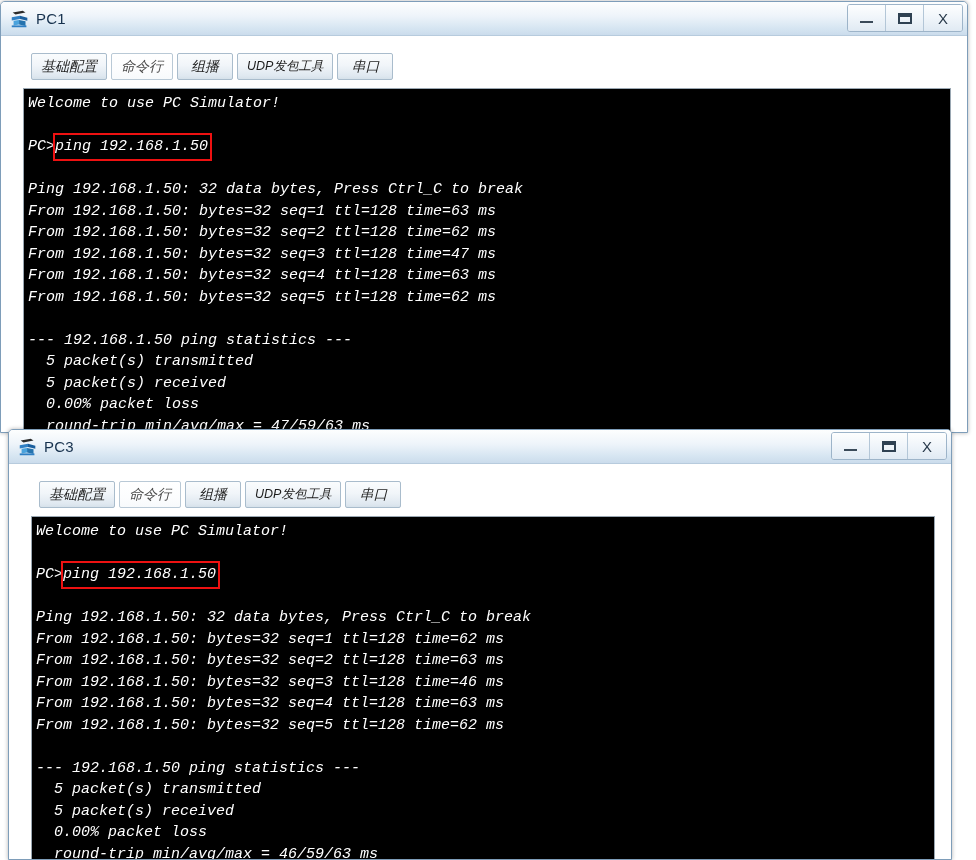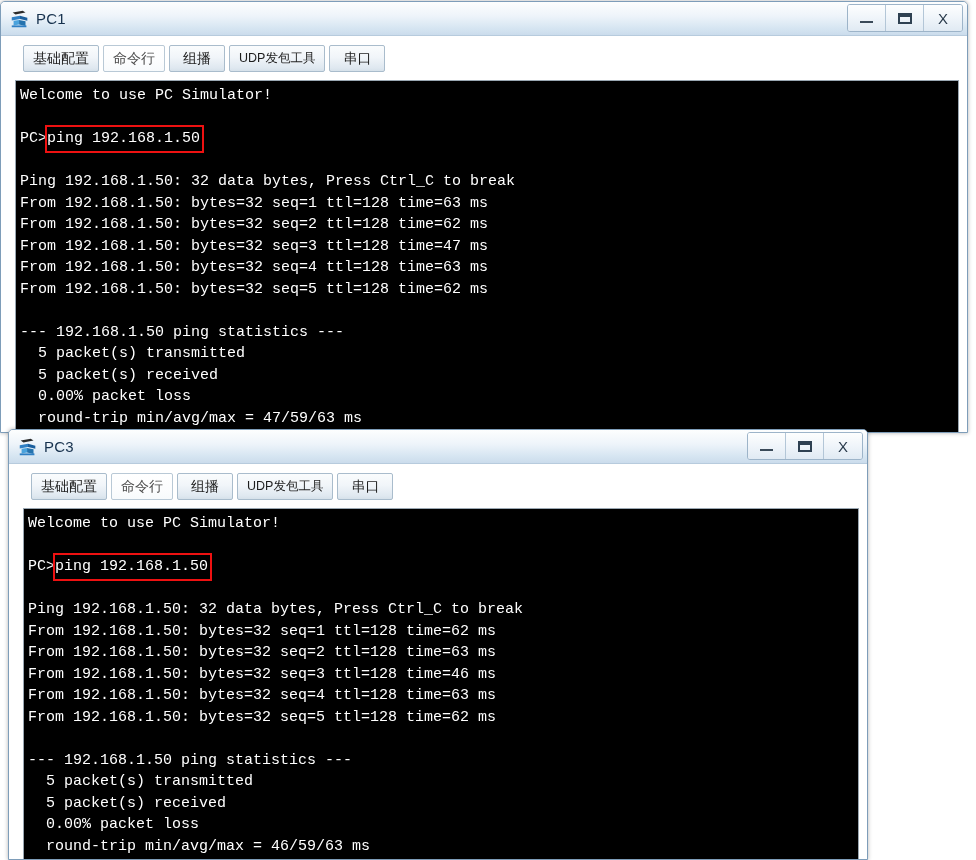--- a/index.html
+++ b/index.html
@@ -99,21 +99,22 @@
     height: 11px;
     border: 2px solid #2f4152;
     border-top-width: 4px;
     box-sizing: border-box;
   }
 
   
   .client {
     position: relative;
     background: #ffffff;
-    padding: 0;
+    padding: 8px;
+    font-style: italic;
   }
 
   .tabstrip {
     display: flex;
     align-items: flex-end;
     height: 36px;
     padding-left: 22px;
     background: #ffffff;
     box-sizing: border-box;
   }
@@ -238,21 +239,21 @@
       </div>
 
       <div class="terminal-wrap" style="height:352px;">
         <div class="terminal" id="term-pc1" style="height:352px;"><div class="tline">Welcome to use PC Simulator!</div><div class="tline blank">&nbsp;</div><div class="tline">PC&gt;ping 192.168.1.50</div><div class="tline blank">&nbsp;</div><div class="tline">Ping 192.168.1.50: 32 data bytes, Press Ctrl_C to break</div><div class="tline">From 192.168.1.50: bytes=32 seq=1 ttl=128 time=63 ms</div><div class="tline">From 192.168.1.50: bytes=32 seq=2 ttl=128 time=62 ms</div><div class="tline">From 192.168.1.50: bytes=32 seq=3 ttl=128 time=47 ms</div><div class="tline">From 192.168.1.50: bytes=32 seq=4 ttl=128 time=63 ms</div><div class="tline">From 192.168.1.50: bytes=32 seq=5 ttl=128 time=62 ms</div><div class="tline blank">&nbsp;</div><div class="tline">--- 192.168.1.50 ping statistics ---</div><div class="tline">  5 packet(s) transmitted</div><div class="tline">  5 packet(s) received</div><div class="tline">  0.00% packet loss</div><div class="tline">  round-trip min/avg/max = 47/59/63 ms</div></div>
         <div class="highlight-box" id="hl-pc1" style="left: 29.0047px; top: 44px; width: 159.027px; height: 27.5px; border-color: rgb(238, 17, 17);"></div>
       </div>
       <div class="scrollgutter"></div>
     </div>
   </div>
 
-  <div class="window" id="win-pc3" style="left:8px; top:429px; width:860px; height:431px;">
+  <div class="window" id="win-pc3" style="left:8px; top:429px; width:944px; height:431px;">
 
     <div class="titlebar">
       <svg class="win-icon" viewBox="0 0 24 24">
         <path d="M4 5 L15 3 L18 5 L7 7 Z" fill="#2b2b2b"></path>
         <path d="M3 10 L12 8.5 L12 12 L3 13.5 Z" fill="#2f7fc4"></path>
         <path d="M12 8.5 L20 10.5 L20 14 L12 12 Z" fill="#1b5f9e"></path>
         <path d="M5 14 L11 13 L11 18 L5 19 Z" fill="#4aa3dd"></path>
         <path d="M11 13 L18 14.5 L18 19.5 L11 18 Z" fill="#2573ae"></path>
         <rect x="3" y="19" width="16" height="2" fill="#2f7fc4"></rect>
       </svg>

